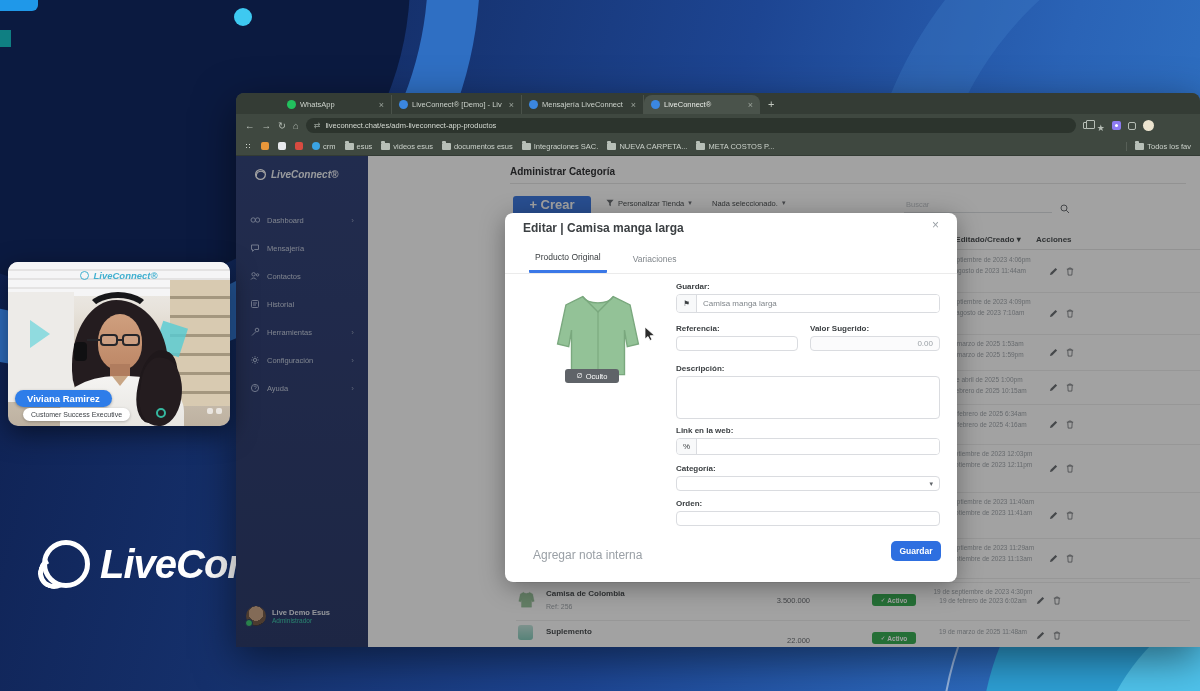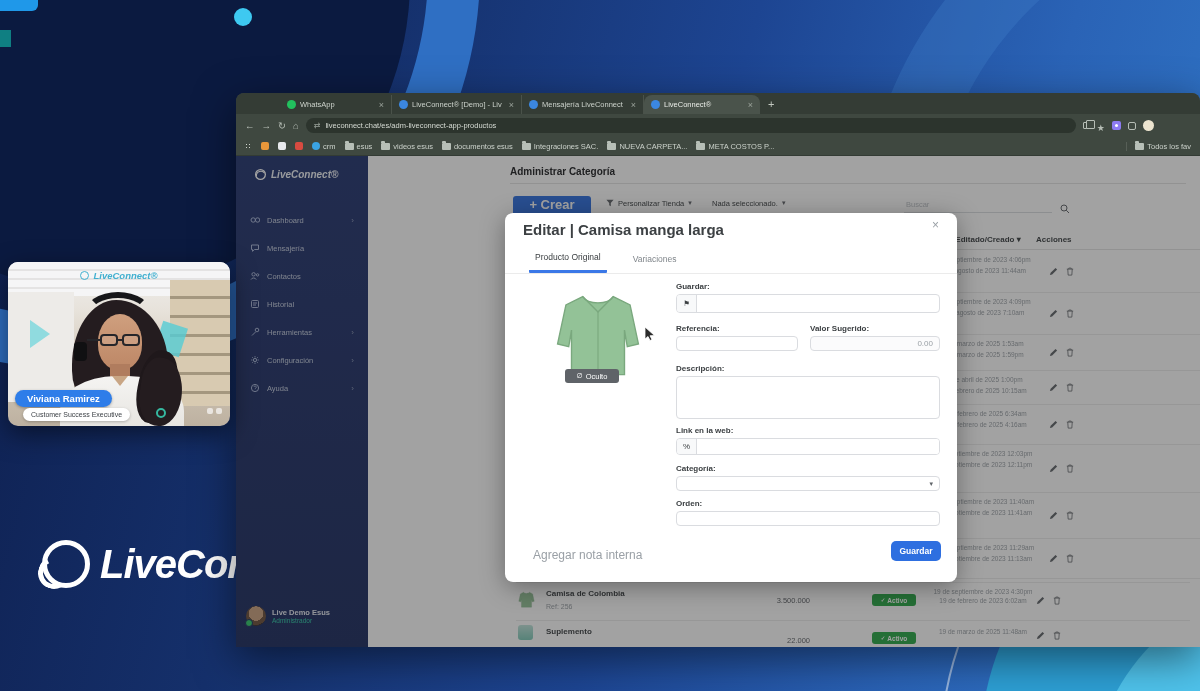--- a/index.html
+++ b/index.html
@@ -84,21 +84,21 @@
   .pname{font-size:8px;font-weight:bold;color:#3c4043;}
   .pref{font-size:7px;color:#9aa0a6;}
   .pprice{position:absolute;left:214px;width:80px;text-align:right;font-size:7.5px;color:#5f6368;}
   .badge{position:absolute;left:356px;width:44px;height:12px;background:#28a745;border-radius:3px;color:#fff;font-size:6.5px;font-weight:bold;display:flex;align-items:center;justify-content:center;gap:2px;}
   .badge::before{content:"✓";font-size:5.5px;}
   .pdates{position:absolute;left:414px;width:106px;text-align:center;font-size:6.5px;line-height:8.5px;color:#9aa0a6;}
   .pacts{position:absolute;left:520px;display:flex;gap:8px;align-items:center;}
   
   .dim{position:absolute;inset:0;background:rgba(33,33,33,0.42);z-index:5;}
   .modal{position:absolute;left:269px;top:57px;width:452px;height:369px;background:#fff;border-radius:8px;z-index:6;box-shadow:0 5px 24px rgba(0,0,0,.35);}
-  .mtitle{position:absolute;left:18px;top:8px;font-size:15px;font-weight:bold;color:#3c4043;}
+  .mtitle{position:absolute;left:18px;top:8px;font-size:12px;font-weight:bold;color:#3c4043;}
   .mclose{position:absolute;right:12px;top:5px;color:#9aa0a6;font-size:12px;background:none;border:none;line-height:1;}
   .mtabs{position:absolute;left:24px;top:38px;display:flex;gap:20px;font-size:8.5px;}
   .mtab{padding-bottom:8px;color:#80868b;background:none;border:none;font-size:8.5px;}
   .mtab.on{color:#3c4043;border-bottom:3px solid #3b78e7;border-radius:1px;}
   .mtabline{position:absolute;left:0;right:0;top:60px;border-top:1px solid #ebebeb;}
   .imgbox{position:absolute;left:35px;top:74px;width:115px;height:100px;display:flex;align-items:center;justify-content:center;}
   .hidbadge{position:absolute;left:60px;top:156px;width:54px;height:14px;background:#5f6368;border-radius:3px;color:#fff;font-size:7.5px;display:flex;align-items:center;justify-content:center;gap:3px;}
   .hidbadge::before{content:"∅";font-size:7px;}
   .flabel{position:absolute;font-size:8px;font-weight:bold;color:#3c4043;}
   .finput{border:1px solid #dadce0;border-radius:4px;background:#fff;font-size:8px;color:#80868b;padding:0 6px;outline:none;}
@@ -554,20 +554,21 @@
           </svg>
           <svg class="abs" style="left:104px;top:40px" width="12" height="14" viewBox="0 0 12 14">
             <path d="M1 0 L1 12 L4 9.5 L6 13.5 L8 12.5 L6 8.8 L10.5 8.5 Z" fill="#2b2b2b" stroke="#fff" stroke-width="0.8"></path>
           </svg>
         </div>
         <div class="hidbadge">Oculto</div>
 
         <div class="flabel" style="left:171px;top:69px">Guardar:</div>
         <div class="fwrap" style="left:171px;top:81px;width:264px;height:19px">
           <span class="fpre flag"></span>
+          <input value="Camisa manga larga" style="">
         </div>
 
         <div class="flabel" style="left:171px;top:111px">Referencia:</div>
         <input class="finput abs" style="left: 171px; top: 123px; width: 122px; height: 15px;">
 
         <div class="flabel" style="left:305px;top:111px">Valor Sugerido:</div>
         <input class="finput abs" style="left: 305px; top: 123px; width: 130px; height: 15px; text-align: right; background: rgb(251, 251, 252); color: rgb(154, 160, 166);" value="0.00">
 
         <div class="flabel" style="left:171px;top:151px">Descripción:</div>
         <textarea class="ftext" style="left: 171px; top: 163px; width: 264px; height: 43px;"></textarea>

